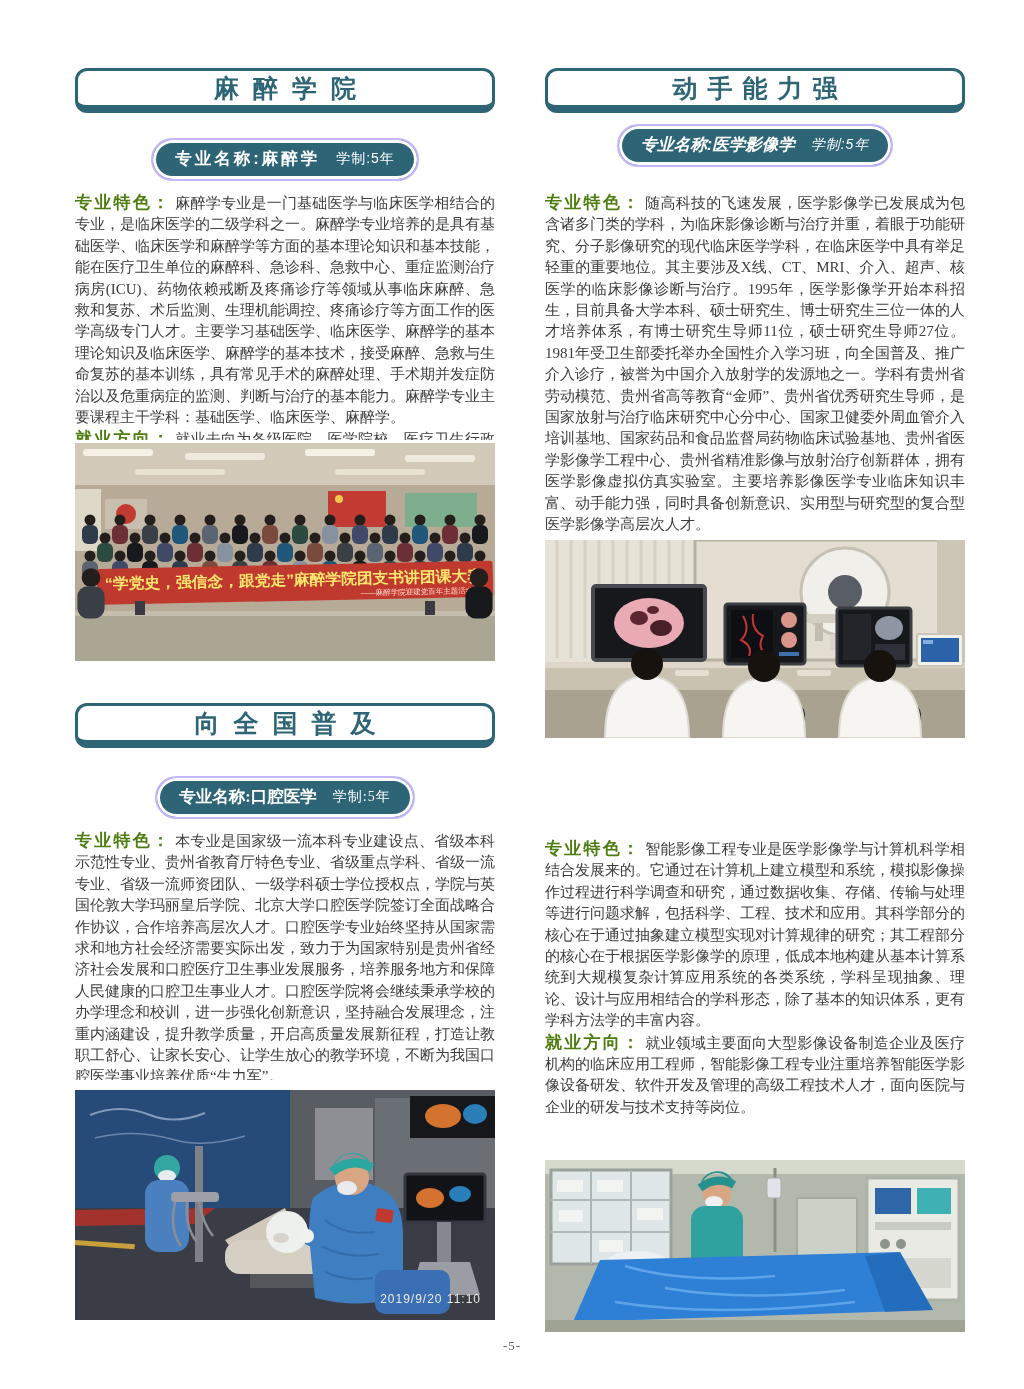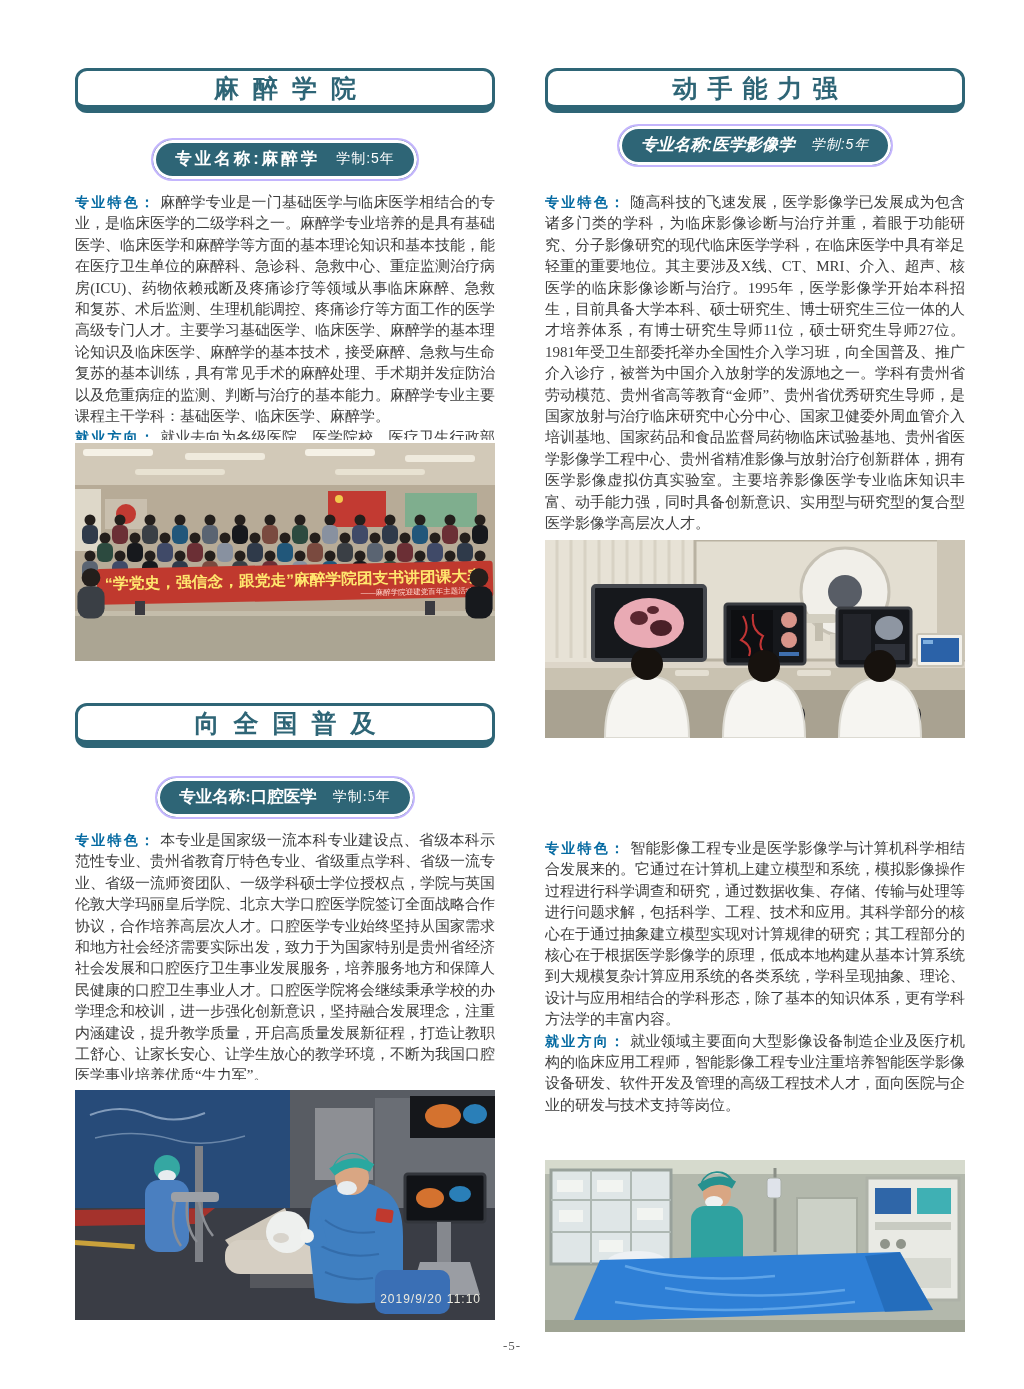--- a/index.html
+++ b/index.html
@@ -34,21 +34,21 @@
 
   
   .body-text {
     width:420px; font-family:"Liberation Serif", serif;
     font-size:15px; line-height:21.4px; text-align:justify;
     color:#3c3c3c; overflow:hidden;
   }
   .body-text p { margin:0; }
   .body-text p.indent { text-indent:2em; }
   .lbl {
-    color:#0369a1; font-size:14px; font-weight:bold;
+    color:#4d7c0f; font-size:17px; font-weight:bold;
     letter-spacing:2px; margin-right:4px;
   }
 
   .photo { display:block; }
   .pagenum {
     width:1024px; text-align:center; color:#5a5a5a;
     font-size:13px; font-family:"Liberation Serif", serif; letter-spacing:1px;
   }
 
   

